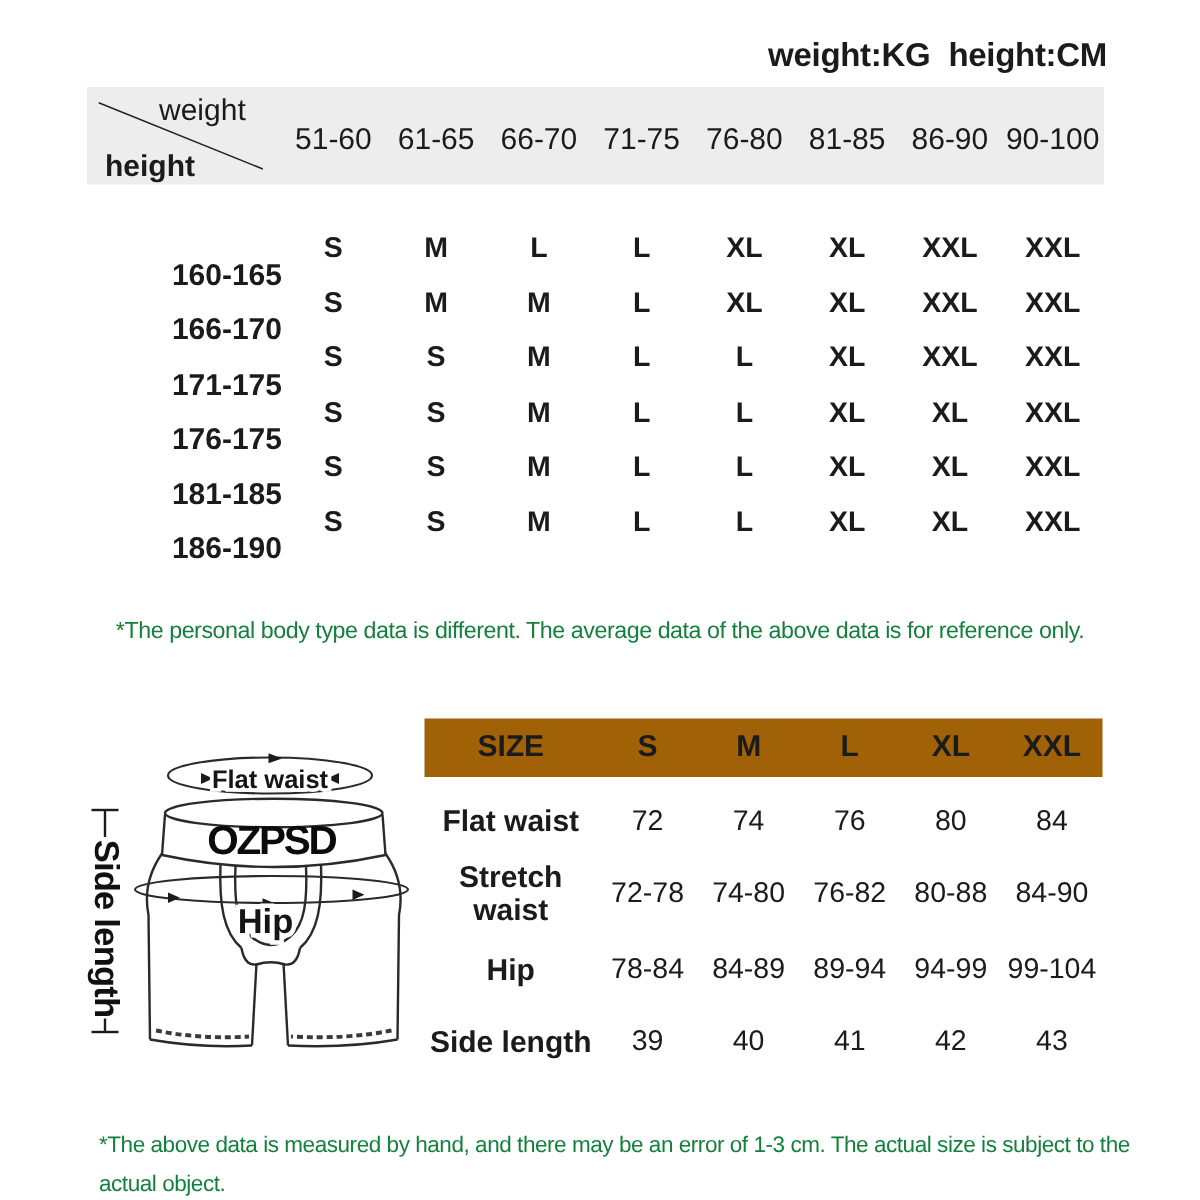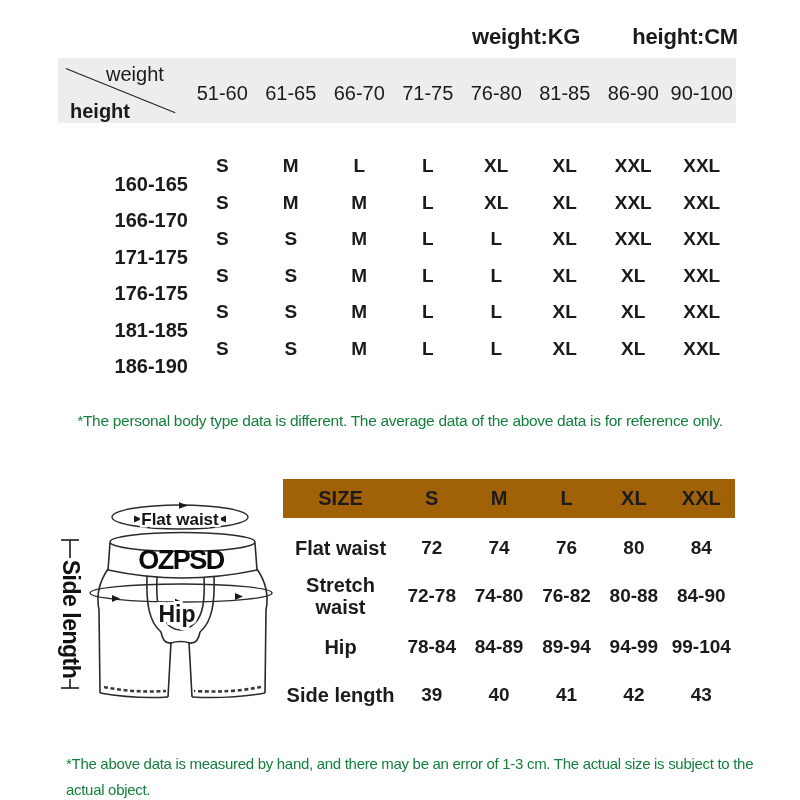--- a/index.html
+++ b/index.html
@@ -1,20 +1,20 @@
 <!DOCTYPE html>
 <html><head>
 <meta charset="utf-8">
 <style>
   html,body{margin:0;padding:0;background:#fff;}
   .page{position:relative;width:800px;height:800px;background:#ffffff;overflow:hidden;
         font-family:"Liberation Sans",sans-serif;color:#1b1b1b;}
 
   
-  .units{position:absolute;top:24px;right:62px;display:flex;gap:52px;
+  .units{position:absolute;top:24px;right:62px;display:flex;gap:12px;
          font-size:22px;font-weight:700;letter-spacing:-0.2px;}
 
   
   .t1{position:absolute;left:58px;top:58px;width:678px;}
   .t1-head{display:grid;grid-template-columns:130px repeat(8,1fr);height:65px;
            background:#ededed;align-items:center;}
   .hc{text-align:center;font-size:20px;font-weight:400;padding-top:6px;}
   .t1-corner{position:relative;height:100%;}
   .cw{position:absolute;top:5px;left:48px;font-size:20px;font-weight:400;}
   .ch{position:absolute;bottom:0;left:12px;font-size:20px;font-weight:600;}
@@ -36,21 +36,21 @@
 
   
   .t2{position:absolute;left:283px;top:479px;width:452px;}
   .t2-head{display:grid;grid-template-columns:115px repeat(5,1fr);height:39px;
            background:#a16207;align-items:center;}
   .t2-head div{text-align:center;font-size:20px;font-weight:600;}
   .t2-body{display:grid;grid-template-columns:115px repeat(5,1fr);
            grid-template-rows:40px 56px 46px 50px;margin-top:10px;align-items:center;}
   .t2-body div{text-align:center;}
   .t2-body .lab{font-size:20px;font-weight:700;line-height:1.1;}
-  .t2-body .v{font-size:19px;font-weight:700;}
+  .t2-body .v{font-size:19px;font-weight:400;}
 </style>
 </head>
 <body>
 
 <div class="page">
 
   <div class="units">
     <span>weight:KG</span>
     <span>height:CM</span>
   </div>

